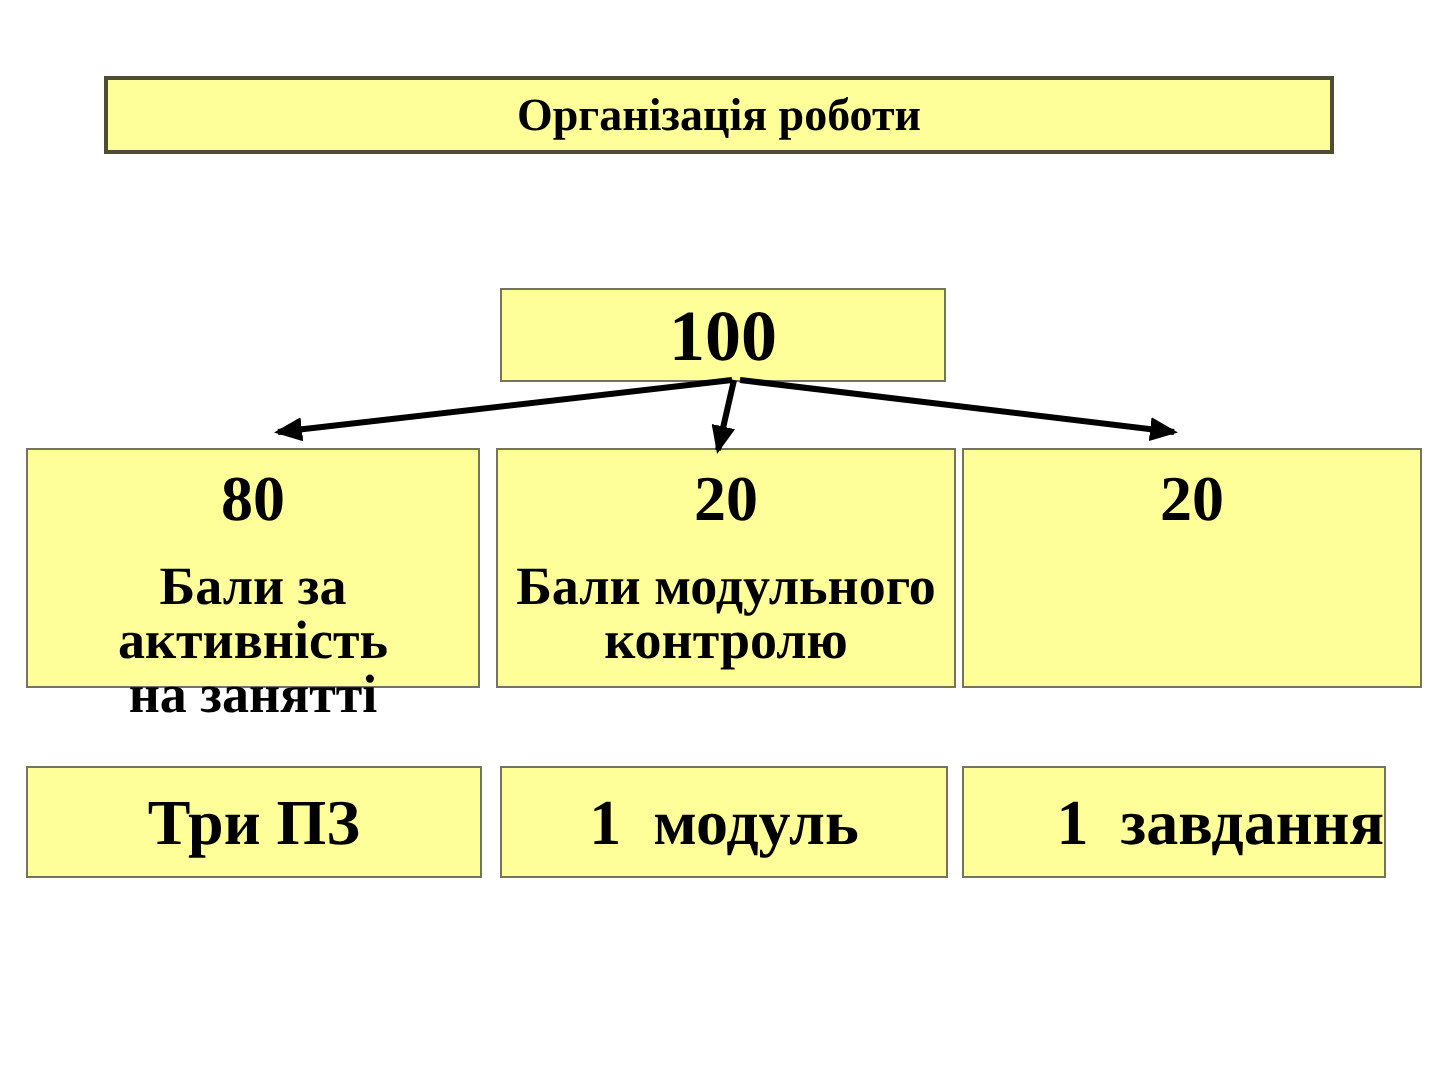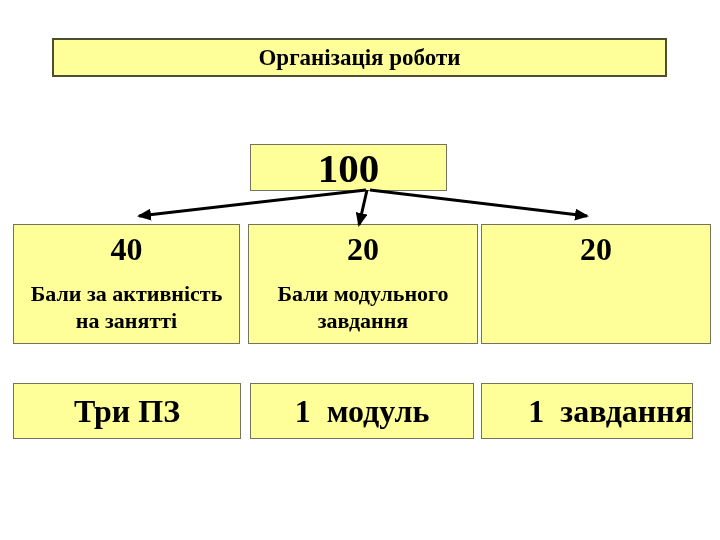--- a/index.html
+++ b/index.html
@@ -23,36 +23,36 @@
     align-items: center;
     justify-content: center;
     text-align: center;
   }
   .title-box {
     left: 52px; top: 38px; width: 615px; height: 39px;
     border: 2px solid #4d4d33;
     font-size: 23px;
   }
   .total-box {
-    left: 250px; top: 144px; width: 197px; height: 47px;
-    font-size: 41px;
+    left: 250px; top: 144px; width: 223px; height: 47px;
+    font-size: 36px;
   }
   .mid-box {
     top: 224px; height: 120px;
     flex-direction: column;
     justify-content: flex-start;
     padding-top: 5px;
   }
   .mid-box .num {
     font-size: 32px;
     line-height: 38px;
   }
   .mid-box .desc {
     margin-top: 12px;
-    font-size: 22px;
+    font-size: 27px;
     line-height: 27px;
     white-space: pre-line;
   }
   .mid-1 { left: 13px;  width: 227px; }
   .mid-2 { left: 248px; width: 230px; }
   .mid-3 { left: 481px; width: 230px; }
   .bottom-box {
     top: 383px; height: 56px;
     font-size: 32px;
     white-space: pre;
@@ -74,29 +74,29 @@
 
   <div class="box title-box">
     <span>Організація роботи</span>
   </div>
 
   <div class="box total-box">
     <span>100</span>
   </div>
 
   <div class="box mid-box mid-1">
-    <span class="num">40</span>
+    <span class="num">80</span>
     <span class="desc">Бали за активність
 на занятті</span>
   </div>
 
   <div class="box mid-box mid-2">
     <span class="num">20</span>
     <span class="desc">Бали модульного
-завдання</span>
+контролю</span>
   </div>
 
   <div class="box mid-box mid-3">
     <span class="num">20</span>
   </div>
 
   <div class="box bottom-box bot-1">
     <span>Три ПЗ</span>
   </div>
 

